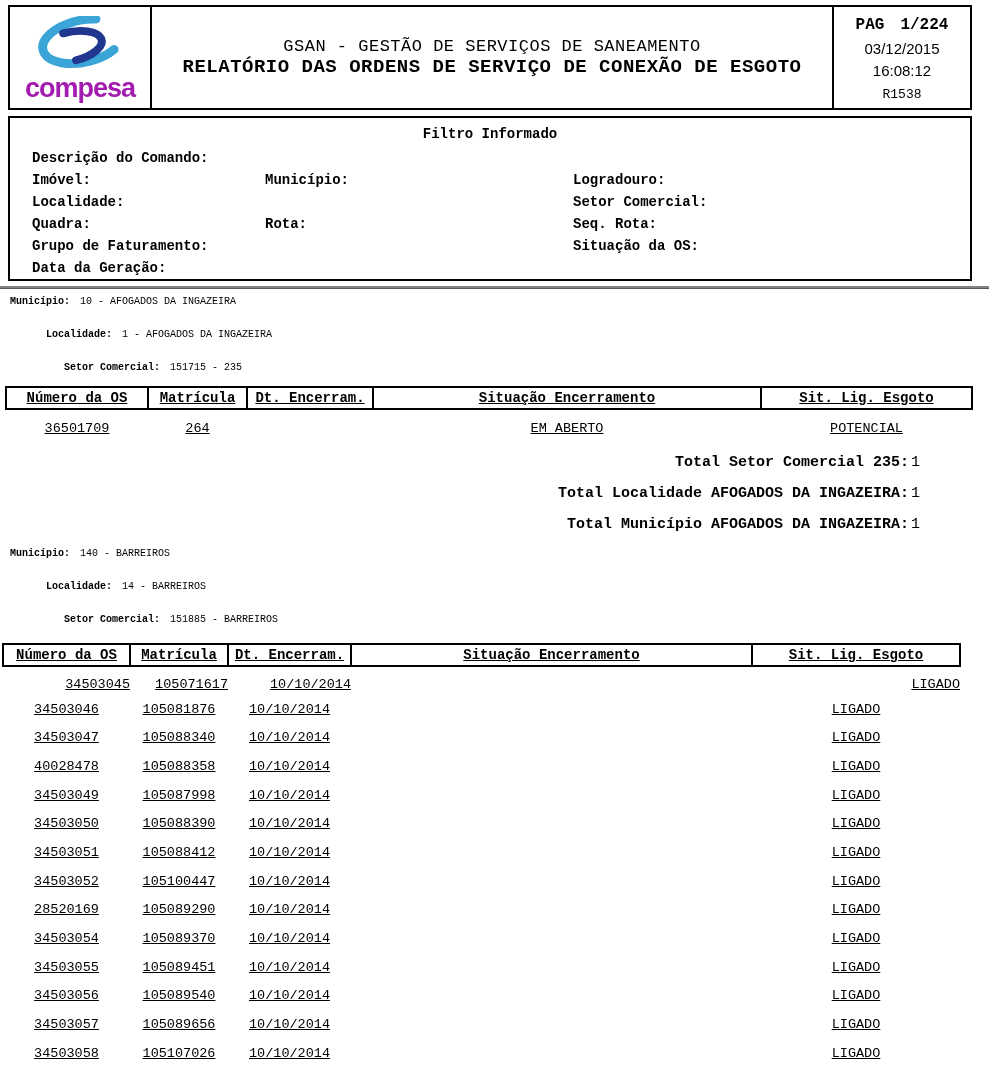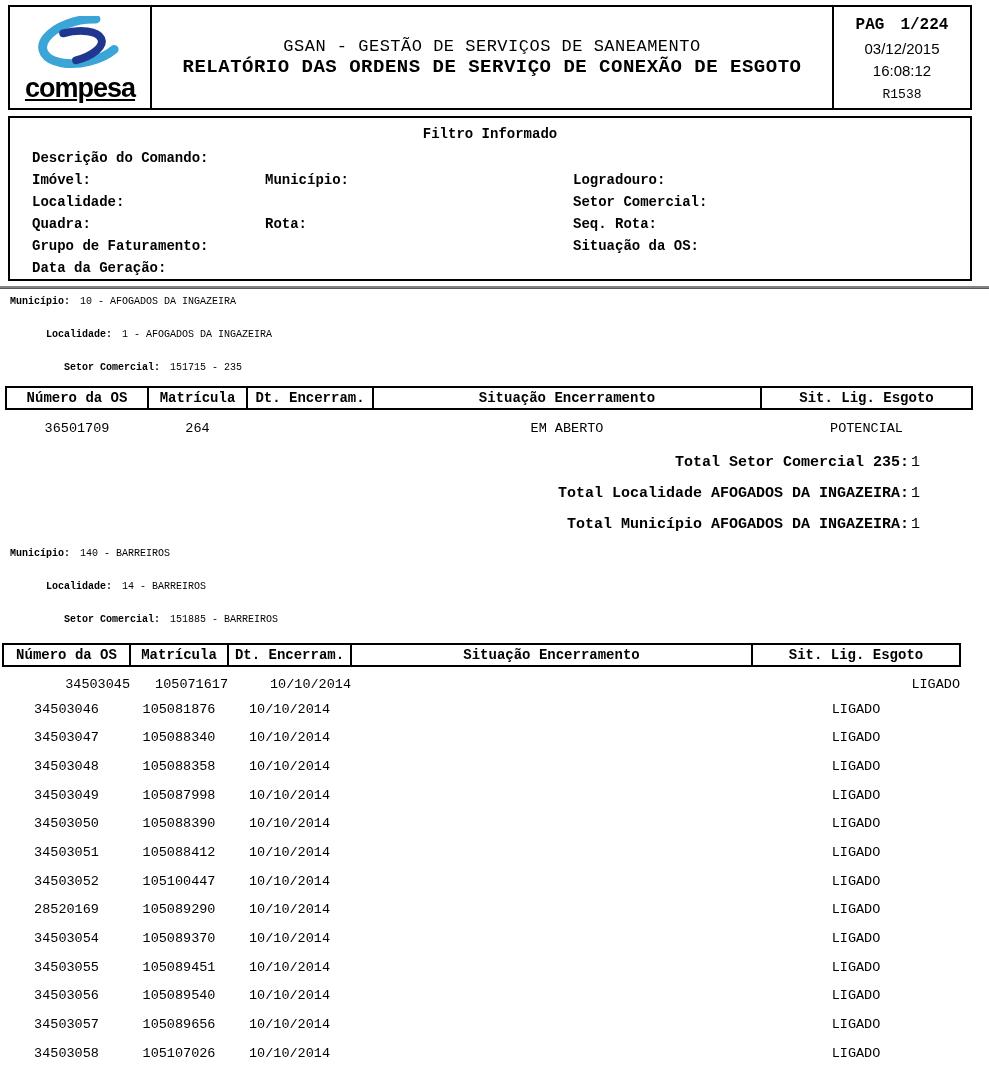--- a/index.html
+++ b/index.html
@@ -5,21 +5,21 @@
   * { margin:0; padding:0; box-sizing:border-box; }
   body { background:#fff; }
   .page {
     position:relative; width:989px; height:1085px; background:#ffffff;
     font-family:"Liberation Mono","DejaVu Sans Mono",monospace; color:#000;
     overflow:hidden;
   }
   
   .hdr { display:flex; margin:5px 0 0 8px; width:964px; height:105px; border:2px solid #000; }
   .hdr-logo { width:142px; border-right:2px solid #000; display:flex; flex-direction:column; align-items:center; justify-content:center; padding-top:2px; }
-  .logo-word { font-family:"Liberation Sans","DejaVu Sans",sans-serif; font-weight:bold; font-size:27px; letter-spacing:-1px; color:#000000; line-height:26px; margin-top:-4px;text-decoration:underline; }
+  .logo-word { font-family:"Liberation Sans","DejaVu Sans",sans-serif; font-weight:bold; font-size:27px; letter-spacing:-1px; color:#a21caf; line-height:26px; margin-top:-4px; }
   .hdr-center { flex:1; display:flex; flex-direction:column; align-items:center; justify-content:center; }
   .sys-title { font-size:17px; letter-spacing:.5px; }
   .rpt-title { font-size:19px; font-weight:bold; letter-spacing:.5px; }
   .hdr-right { width:138px; border-left:2px solid #000; text-align:center; padding-top:8px; }
   .pag-line { display:flex; justify-content:center; gap:16px; font-weight:bold; font-size:16px; height:24px; line-height:20px; }
   .dt-line { font-family:"Liberation Sans","DejaVu Sans",sans-serif; font-size:15px; height:22px; line-height:20px; }
   .rcode-line { font-size:13px; margin-top:4px; }
   
   .filter { margin:6px 0 0 8px; width:964px; height:165px; border:2px solid #000; }
   .f-title { text-align:center; font-weight:bold; font-size:14px; height:18px; line-height:18px; margin-top:7px; }
@@ -33,21 +33,21 @@
   
   .sec-line { height:18px; line-height:18px; font-size:10px; }
   .sec-line .lbl { font-weight:bold; }
   .sec-line .val { margin-left:10px; }
   .lv1 { padding-left:10px; }
   .lv2 { padding-left:46px; margin-top:15px; }
   .lv3 { padding-left:64px; margin-top:15px; }
   #sec1 .lv1 { margin-top:4px; }
   #sec2 .lv1 { margin-top:5px; }
   
-  table.rpt { border-collapse:collapse; table-layout:fixed; }
+  table.rpt { border-collapse:collapse; table-layout:fixed;text-decoration:underline; }
   .rpt th { border:2px solid #000; font-weight:bold; font-size:14px; padding:2px 0; text-align:center; overflow:hidden; white-space:nowrap; }
   .rpt td { text-align:center; font-size:13.5px; overflow:hidden; white-space:nowrap; }
   .t1 { margin:9px 0 0 5px; width:966px; }
   .t2 { margin:14px 0 0 2px; width:957px; }
   .t1 td { height:38px; vertical-align:middle; }
   .t2 td { height:28.7px; vertical-align:middle; }
   .t2 tbody tr:first-child td { padding-top:7px;text-align:right; }
   
   .totals { width:966px; margin-left:5px; }
   .total-line { text-align:right; padding-right:51px; height:31px; line-height:31px; font-size:15px; }
@@ -214,21 +214,21 @@
           <td>LIGADO</td>
         </tr>
           <tr class="brow">
           <td>34503047</td>
           <td>105088340</td>
           <td>10/10/2014</td>
           <td></td>
           <td>LIGADO</td>
         </tr>
           <tr class="brow">
-          <td>34503048</td>
+          <td>40028478</td>
           <td>105088358</td>
           <td>10/10/2014</td>
           <td></td>
           <td>LIGADO</td>
         </tr>
           <tr class="brow">
           <td>34503049</td>
           <td>105087998</td>
           <td>10/10/2014</td>
           <td></td>

